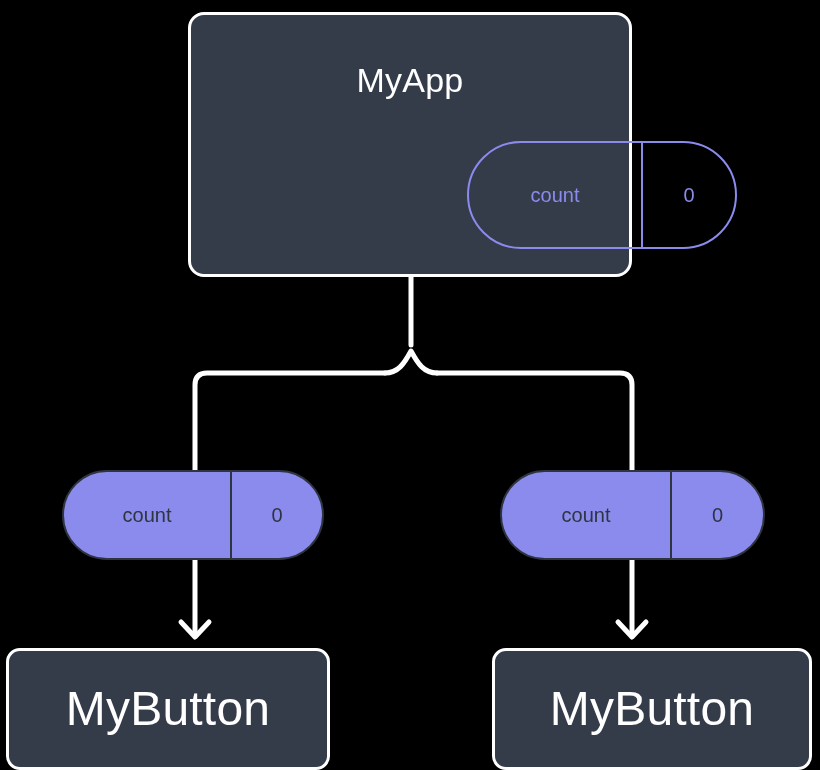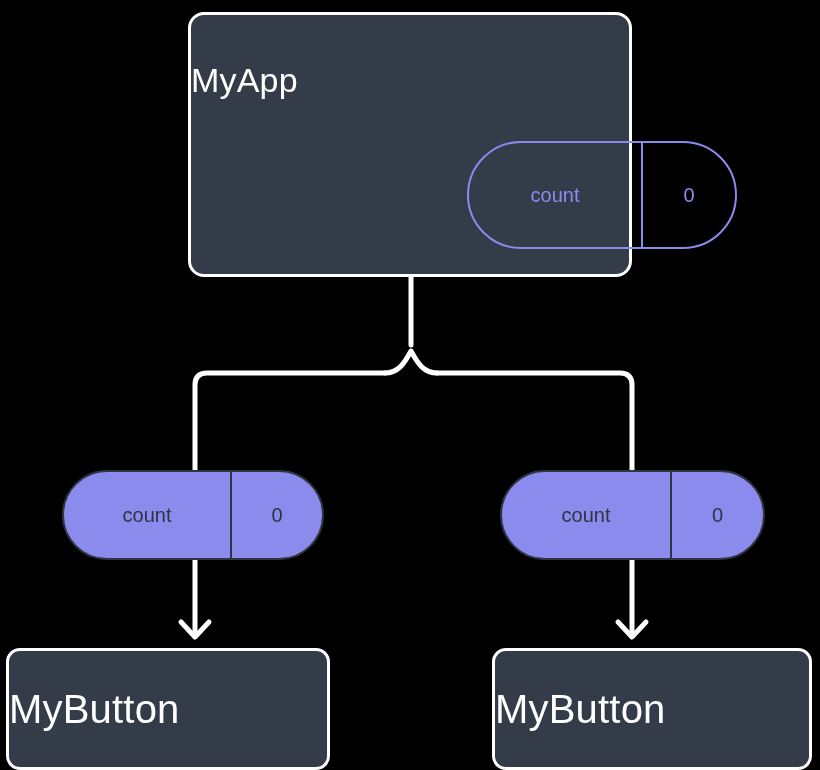--- a/index.html
+++ b/index.html
@@ -32,21 +32,21 @@
 
   
   .node-card {
     position: absolute;
     box-sizing: border-box;
     background: #343b49;
     border: 3px solid #ffffff;
     border-radius: 14px;
     display: flex;
     flex-direction: column;
-    align-items: flex-start;
+    align-items: center;
     z-index: 3;
   }
   .node-title {
     color: #ffffff;
     font-size: 34px;
     font-weight: 400;
     letter-spacing: 0.2px;
     line-height: 1;
     white-space: nowrap;
   }
@@ -72,21 +72,21 @@
     left: 6px;
     top: 648px;
     width: 324px;
   }
   #leaf-card-right {
     left: 492px;
     top: 648px;
     width: 320px;
   }
   .leaf-card .node-title {
-    font-size: 40px;
+    font-size: 48px;
   }
 
   
   .pill {
     position: absolute;
     box-sizing: border-box;
     display: flex;
     align-items: stretch;
     border-radius: 999px;
     z-index: 4;

